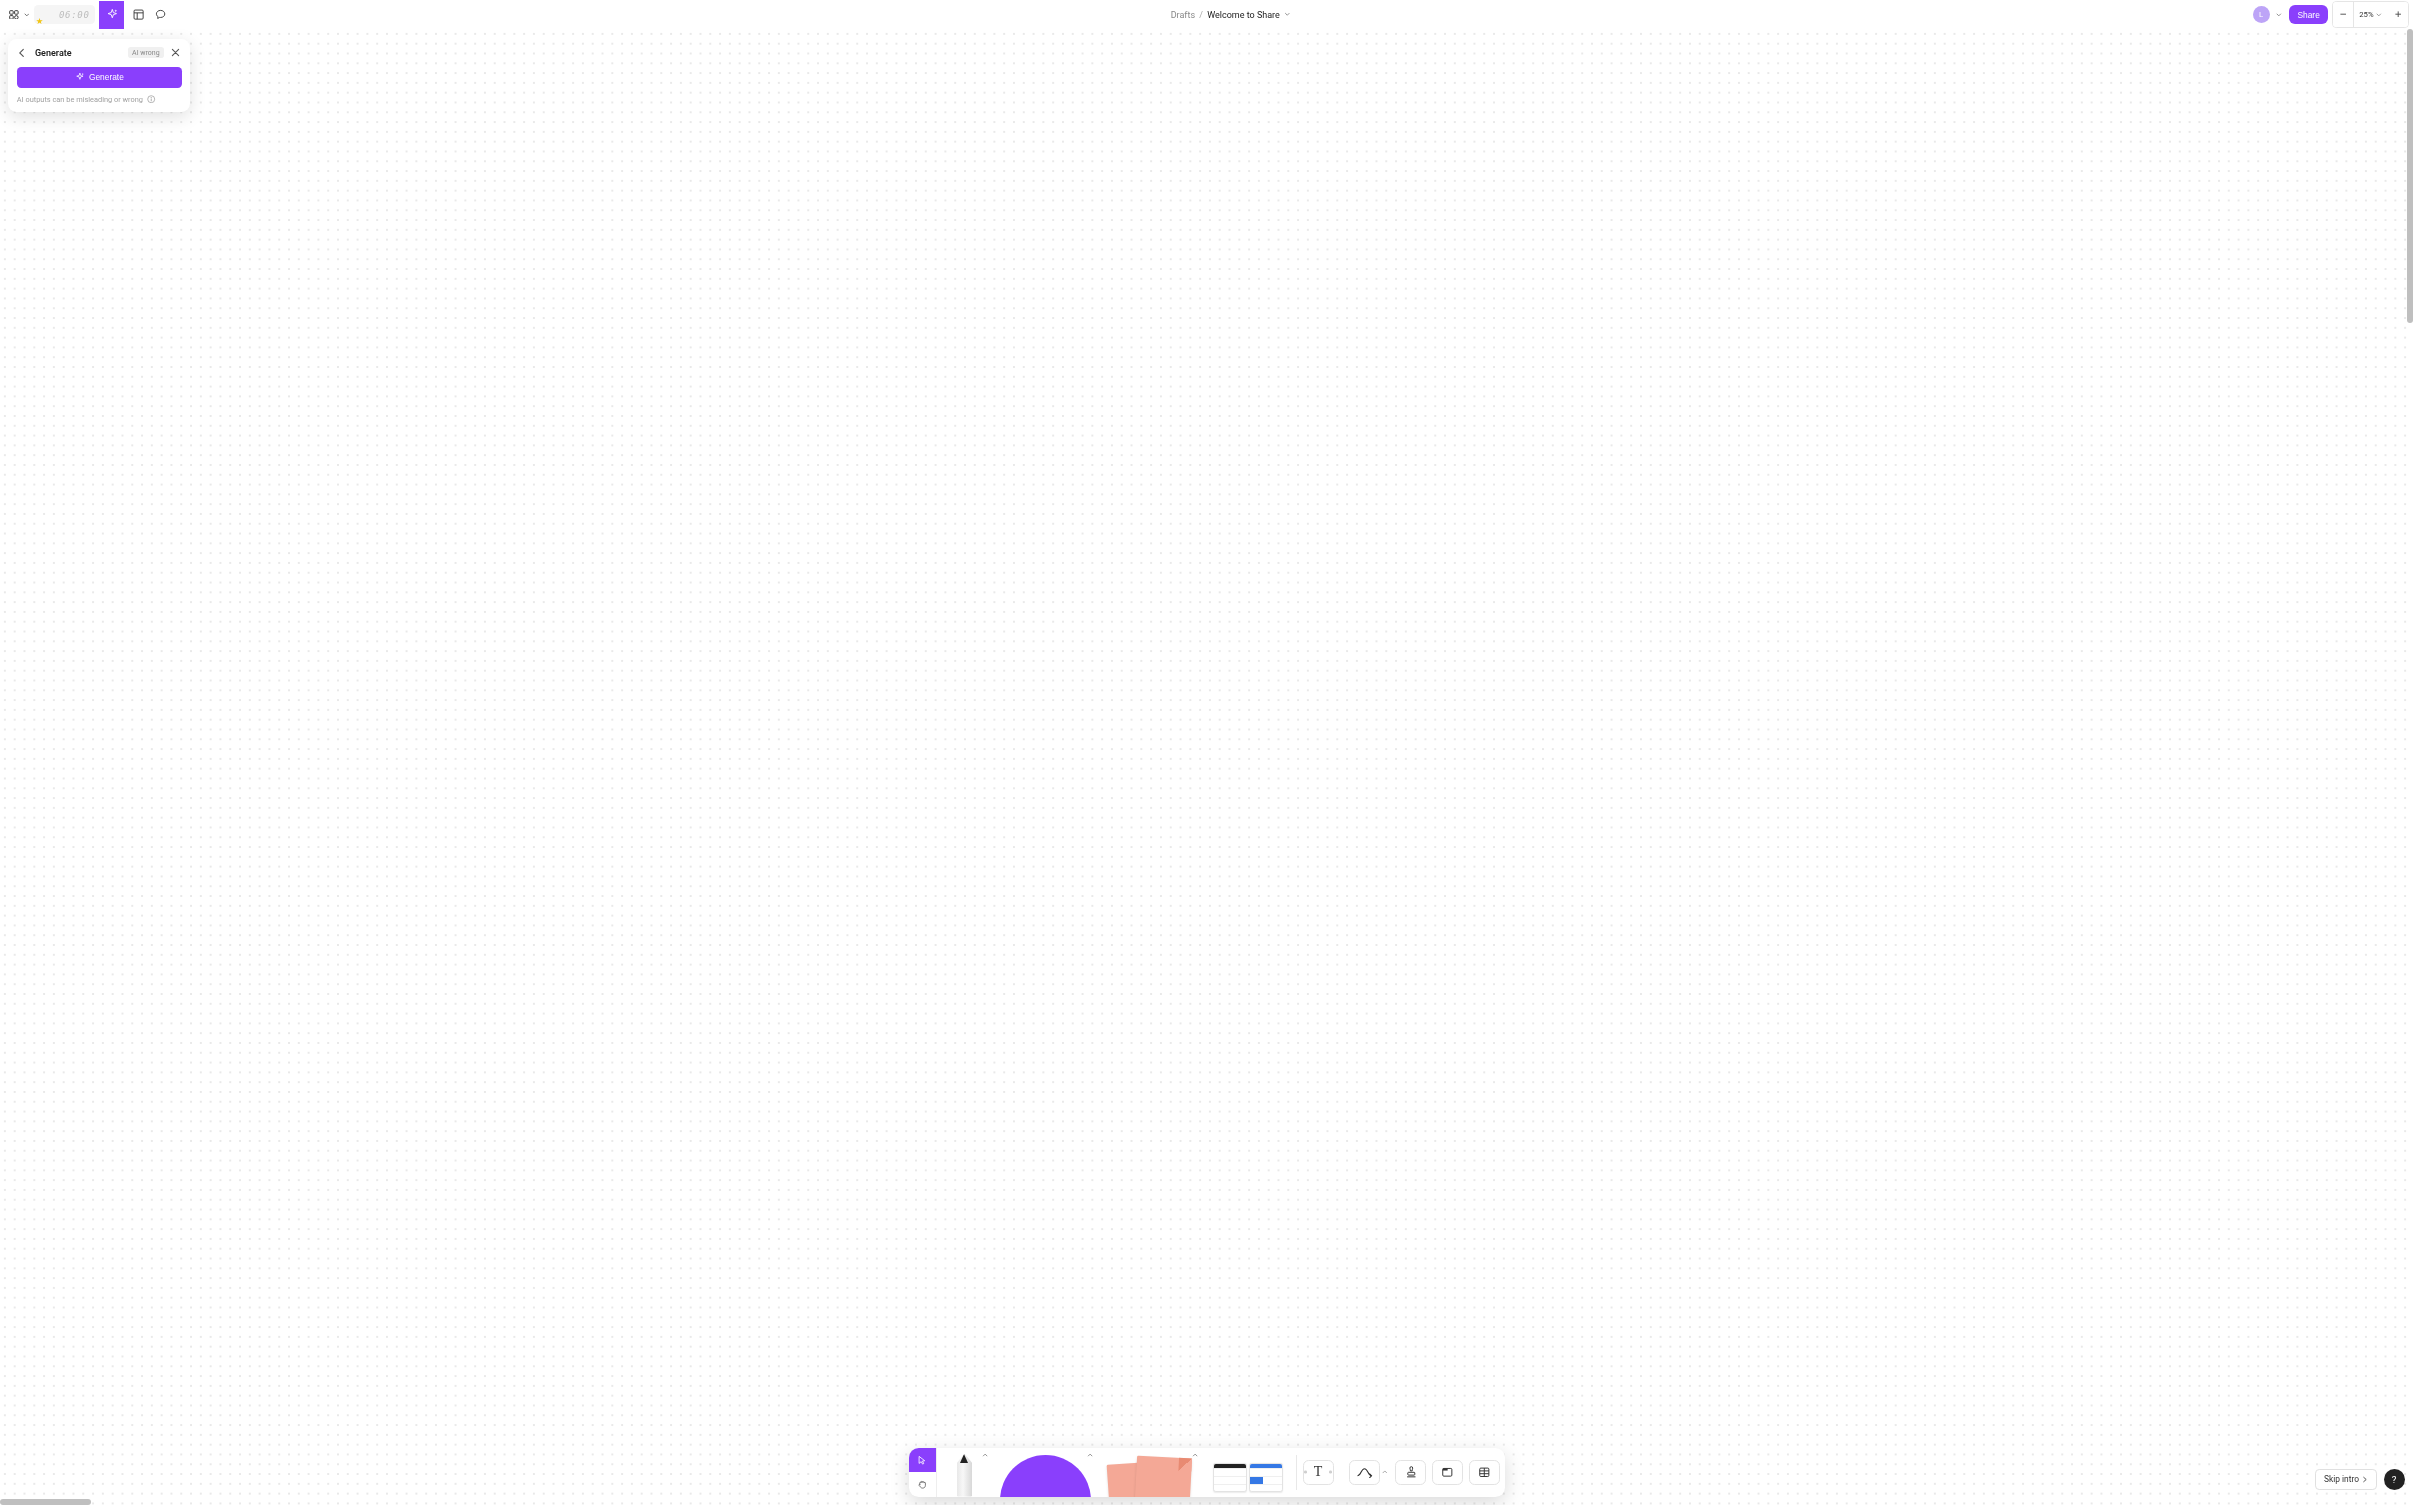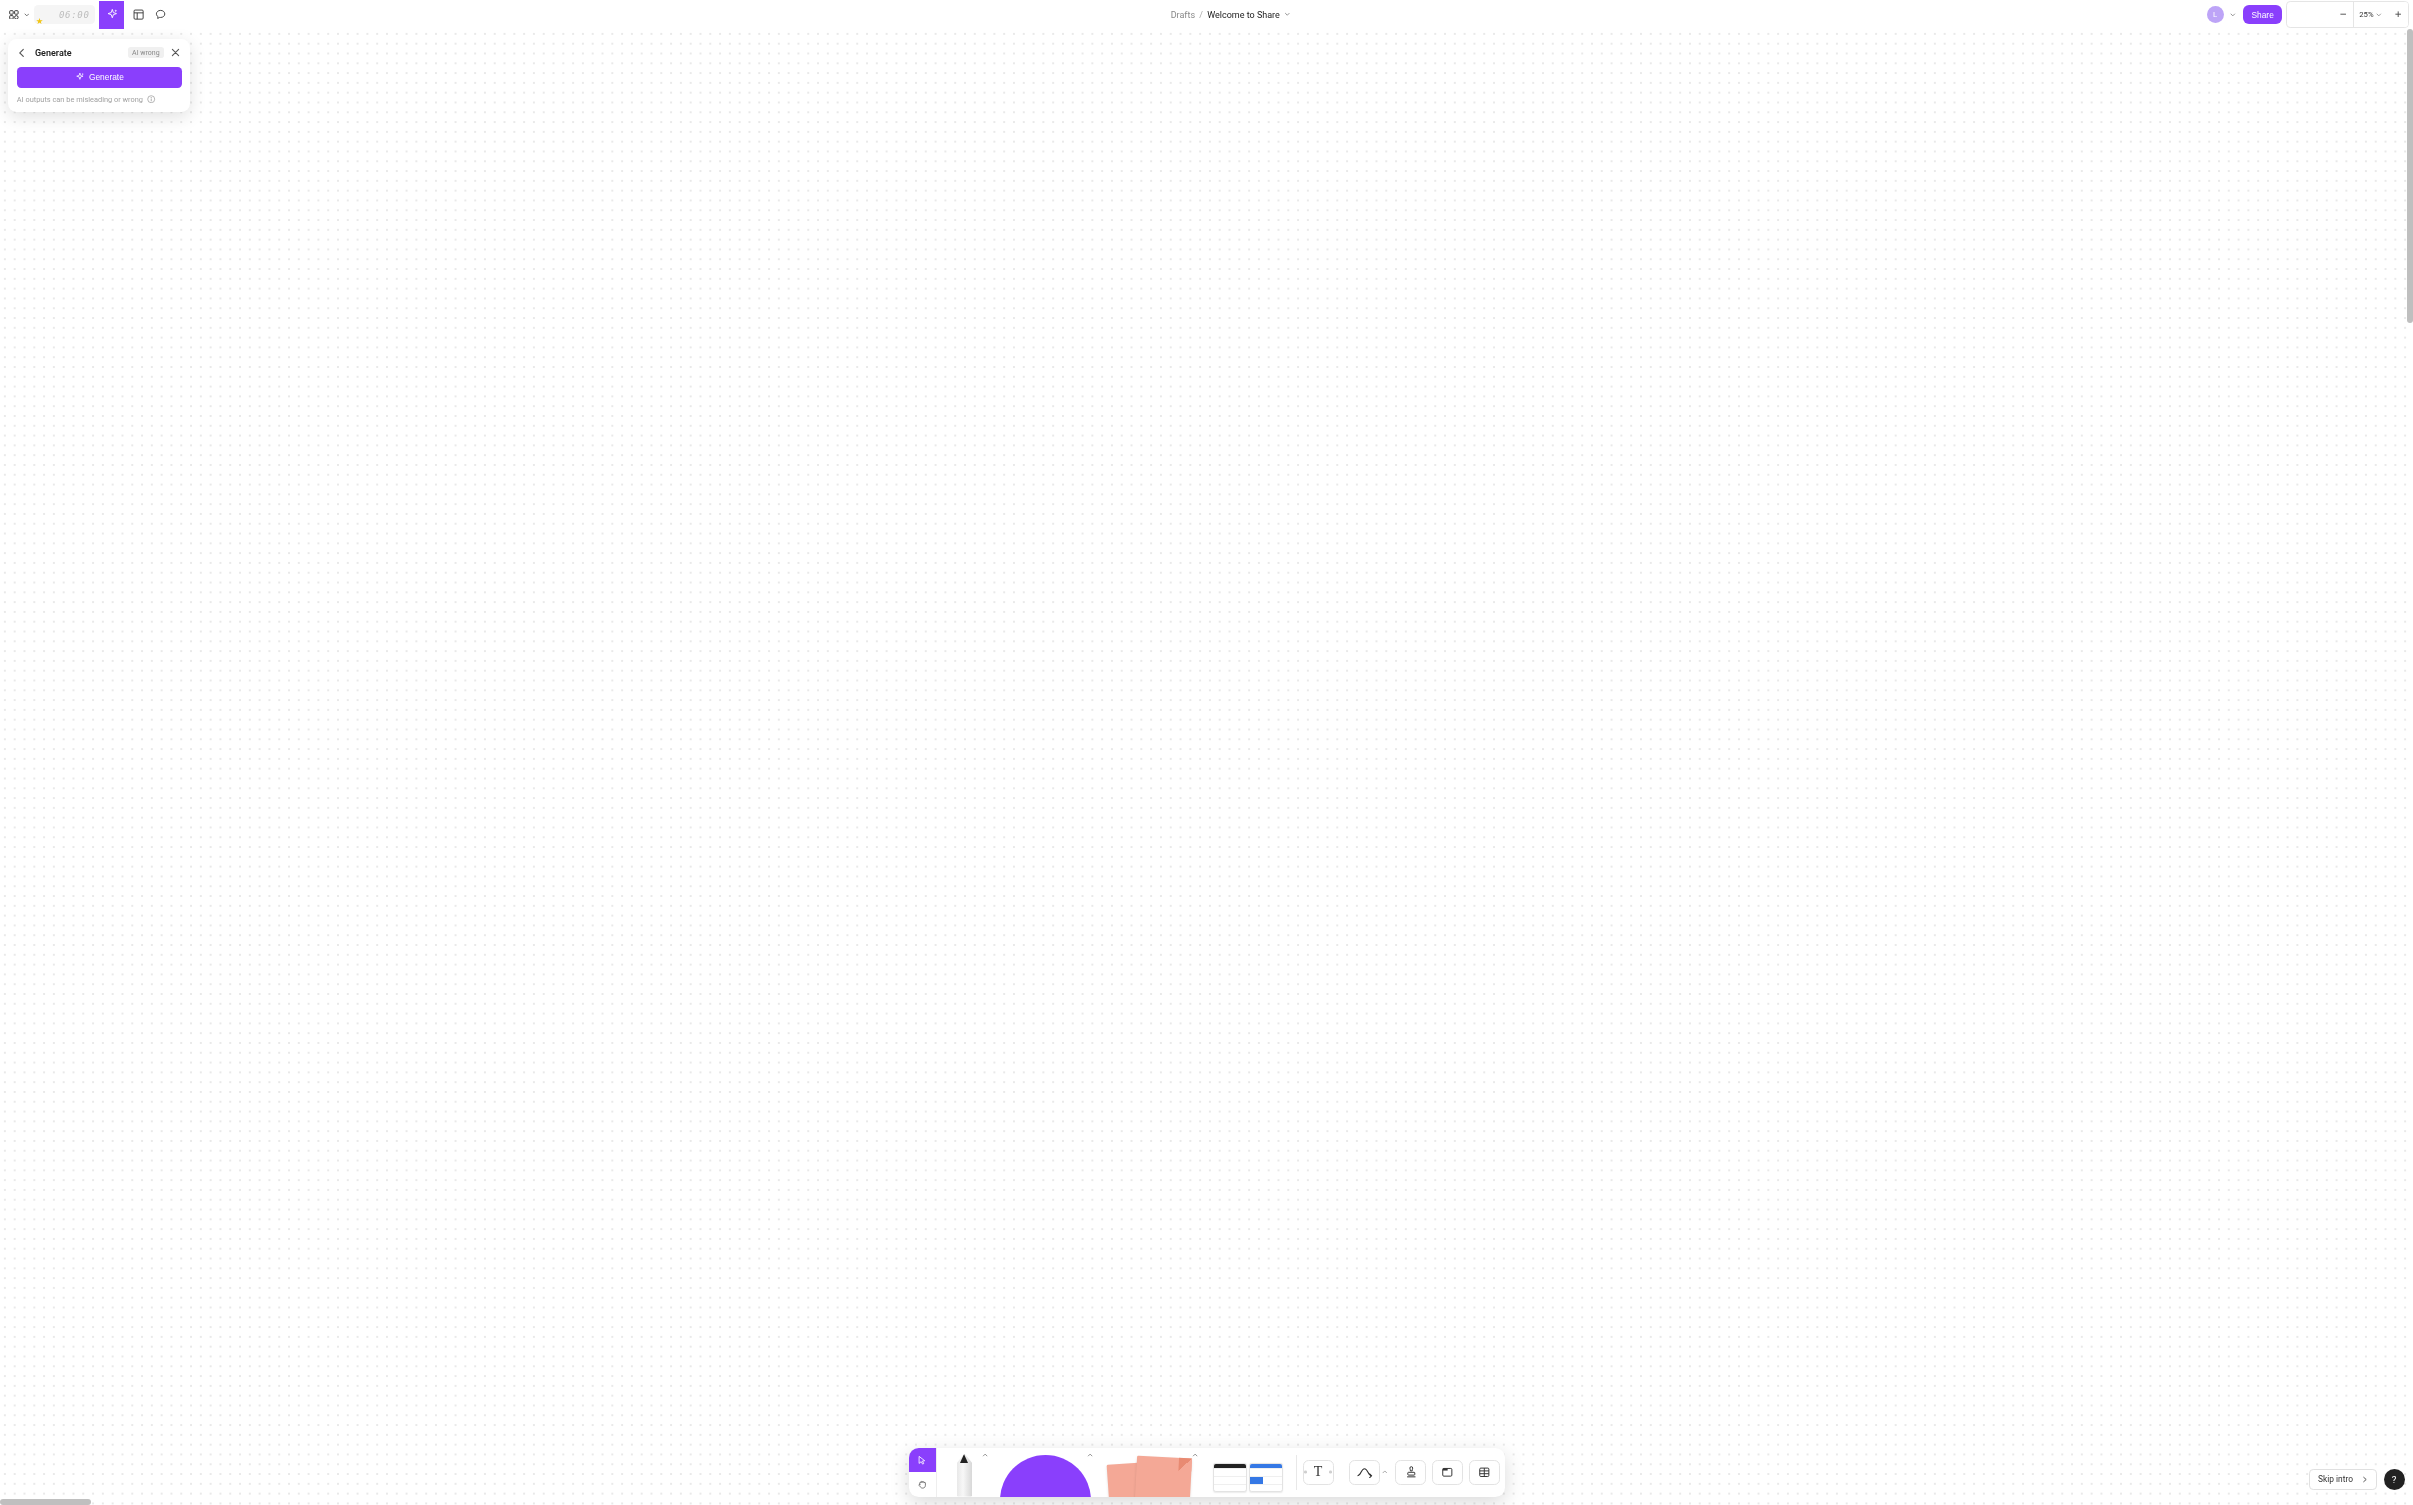--- a/index.html
+++ b/index.html
@@ -22,21 +22,21 @@
 
   .topbar-center { display:flex; align-items:center; gap:4.2px; color:#666; font-size:9px; position:absolute; left:50%; transform:translateX(-50%);margin-left:24px; }
   .breadcrumb-sep { color:#aaa; }
   .doc-title { color:#222; }
   .title-caret { color:#888; }
 
   .topbar-right { display:flex; align-items:center; gap:4.2px; }
   .avatar { width:17px; height:17px; border-radius:50%; background:#bda4f7; color:#fff; font-size:7.7px; display:flex; align-items:center; justify-content:center; }
   .avatar-caret { color:#888; font-size:7px; padding:0 2.8px; }
   .share-btn { height:19.6px; padding:0 8.4px; border:none; border-radius:6px; background:#8a3ffc; color:#fff; font-size:8.4px; font-weight:500; cursor:pointer; }
-  .zoom-group { display:flex; align-items:center; border:0.7px solid #e5e5e5; border-radius:4.2px; height:27px; overflow:hidden;padding-left:46px; }
+  .zoom-group { display:flex; align-items:center; border:0.7px solid #e5e5e5; border-radius:4.2px; height:27px; overflow:hidden; }
   .zoom-btn { width:19.6px; height:100%; background:#fff; display:flex; align-items:center; justify-content:center; cursor:pointer; color:#555; }
   .zoom-sep { width:0.7px; height:100%; background:#e5e5e5; }
   .zoom-val { padding:0 5.6px; font-size:7.7px; color:#333; display:flex; align-items:center; gap:2.8px; }
   .zoom-caret { color:#888; font-size:6.3px; }
 
   
   .canvas { position:absolute; top:29px; left:0; right:0; bottom:0;
     background-color:#fff;
     background-image: radial-gradient(circle, #e9e9e9 0.7px, transparent 0.7px);
     background-size: 9.8px 9.8px;
@@ -116,21 +116,21 @@
   .tool-tile { width:31px; height:25px; margin:0 2.8px; border:0.7px solid #e3e3e3; border-radius:5.6px; display:flex; align-items:center; justify-content:center; color:#333; cursor:pointer; align-self:center; position:relative; }
   .tool-tile .tile-caret { position:absolute; right:-8.4px; top:50%; transform:translateY(-50%); color:#999; font-size:6.3px; }
   .tool-tile.with-caret-space { margin-right:12.6px; }
   .text-T { font-size:14px; font-family:Georgia, serif; }
   .text-T-wrap { position:relative; padding:0 2.8px; }
   .text-T-wrap::before, .text-T-wrap::after { content:""; position:absolute; top:50%; width:2.8px; height:2.8px; background:#cfcfcf; border-radius:50%; transform:translateY(-50%); }
   .text-T-wrap::before { left:-7px; }
   .text-T-wrap::after { right:-7px; }
 
   
-  .skip-intro { position:absolute; right:36px; bottom:15.4px; height:21px; padding:0 8.4px; background:#fff; border:0.7px solid #e0e0e0; border-radius:4.2px; font-size:8.4px; color:#333; display:flex; align-items:center; gap:9px; cursor:pointer; z-index:25; }
+  .skip-intro { position:absolute; right:36px; bottom:15.4px; height:21px; padding:0 8.4px; background:#fff; border:0.7px solid #e0e0e0; border-radius:4.2px; font-size:8.4px; color:#333; display:flex; align-items:center; gap:3px; cursor:pointer; z-index:25; }
   .help-btn { position:absolute; right:8.4px; bottom:15.4px; width:21px; height:21px; border-radius:50%; background:#222; color:#fff; display:flex; align-items:center; justify-content:center; font-size:9.8px; cursor:pointer; z-index:25; }
 
   svg { display:block; }
 </style>
 </head>
 <body>
 <div class="app">
 
   <div class="topbar">
     <div class="topbar-left">

